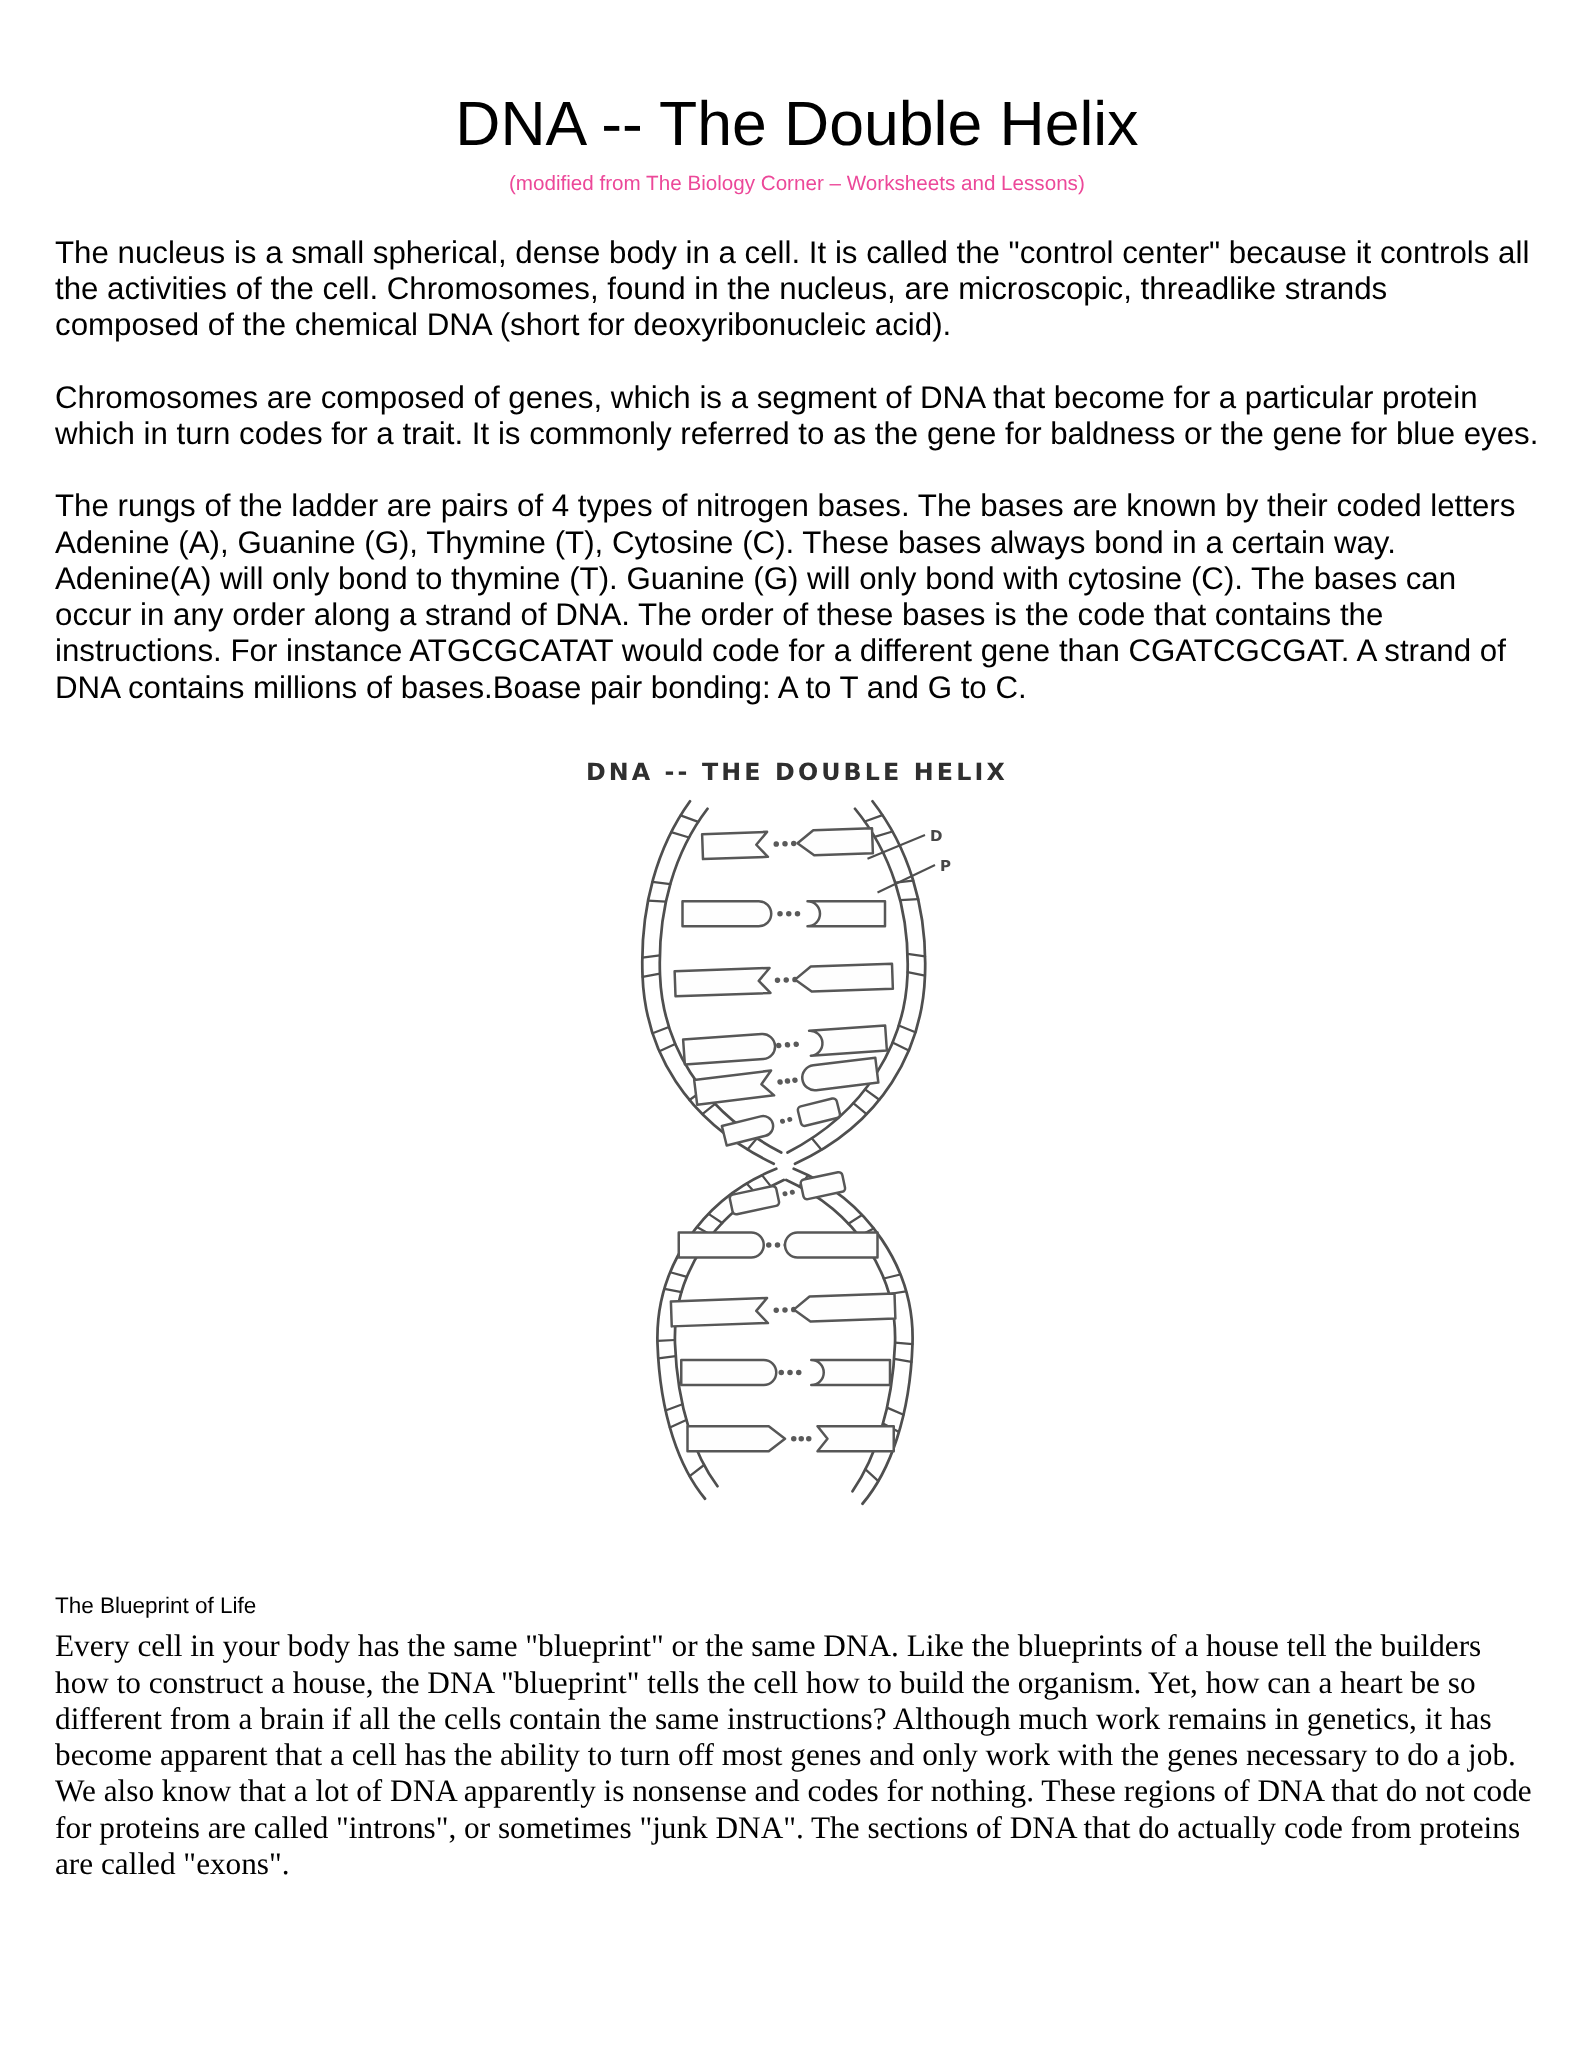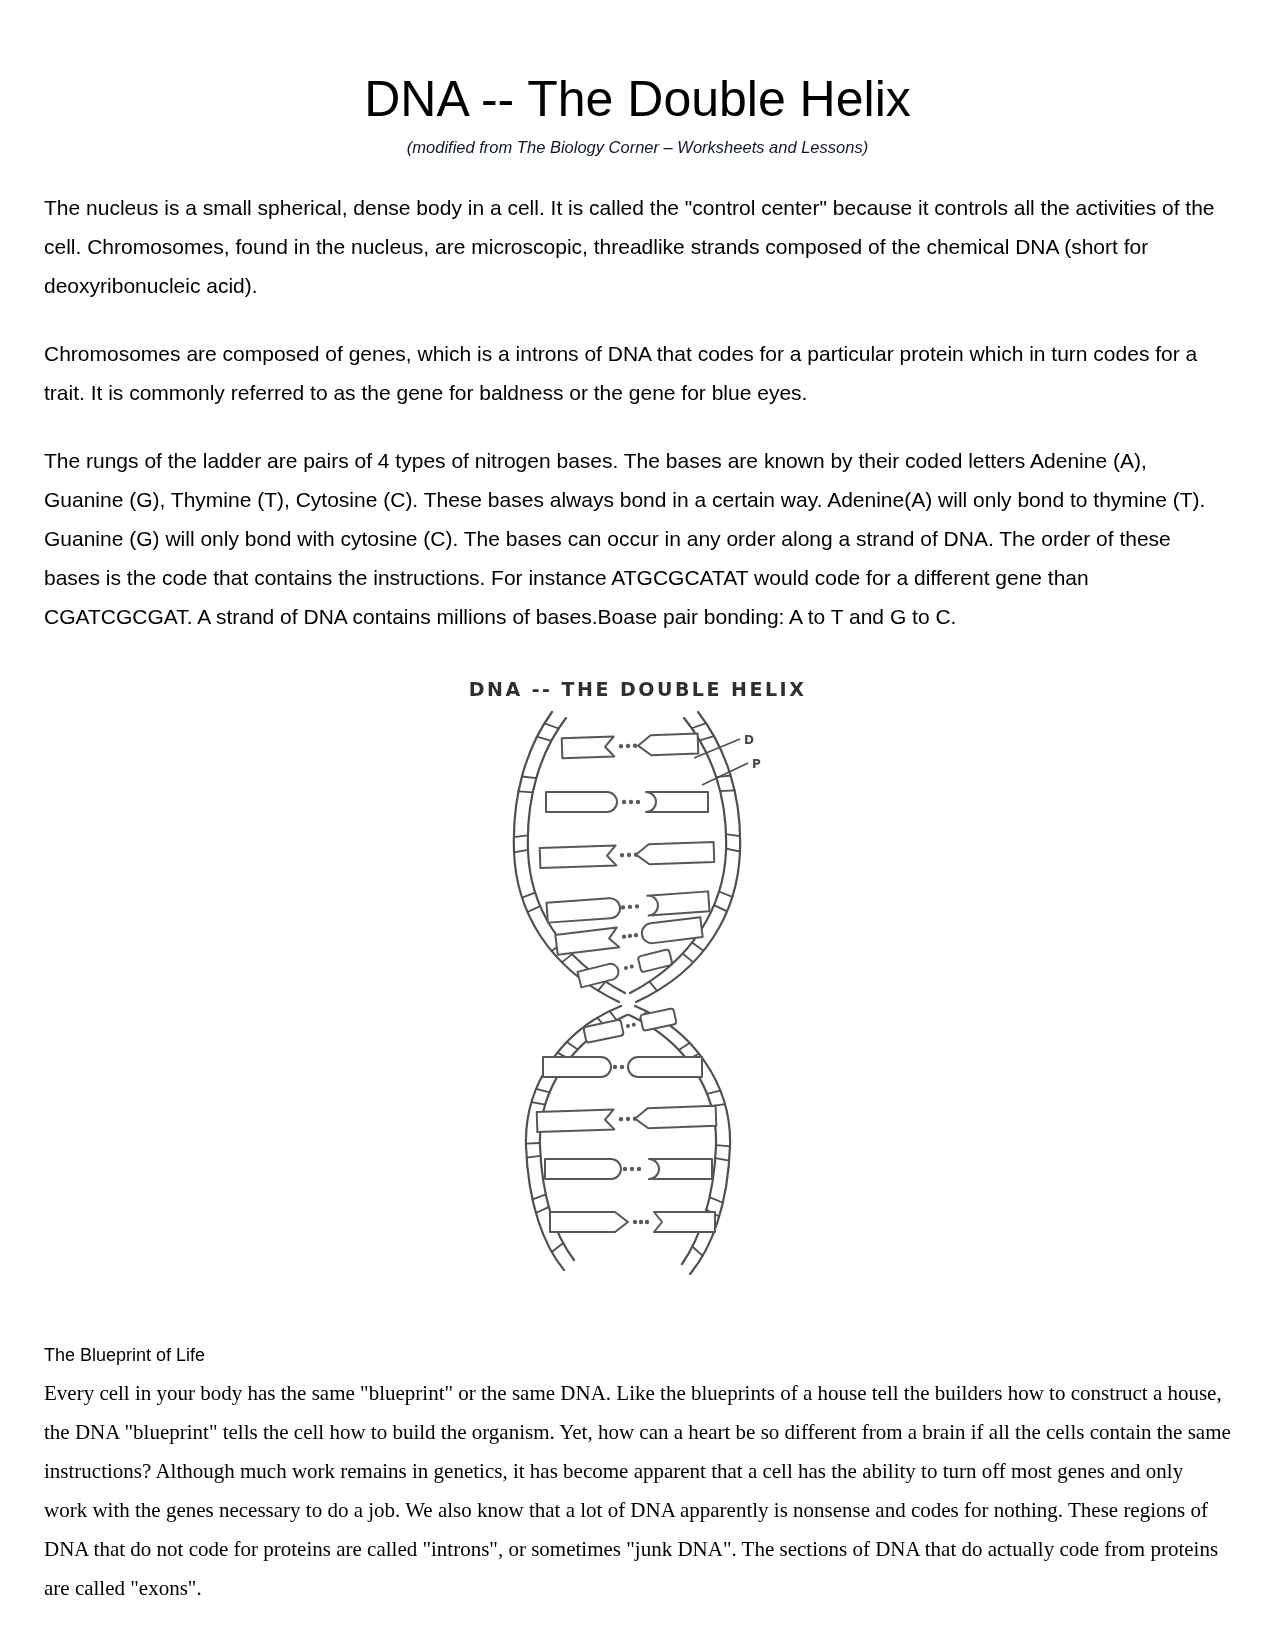--- a/index.html
+++ b/index.html
@@ -21,27 +21,26 @@
     font-size: 50px;
     font-weight: 400;
     line-height: 57px;
     color: #000000;
   }
   .doc-subtitle {
     margin-top: 8px;
     text-align: center;
     font-size: 16.5px;
     line-height: 23px;
-    color: #0f172a;
-    font-style: italic;
+    color: #ec4899;
   }
   p.body-text {
     margin: 29px 0 0 0;
-    font-size: 21px;
-    line-height: 39px;
+    font-size: 25px;
+    line-height: 29px;
   }
   figure.dna-figure {
     margin: 42px 0 0 0;
     padding: 0;
     text-align: center;
   }
   .dna-caption {
     display: block;
     font-family: "DejaVu Sans", sans-serif;
     font-weight: 700;
@@ -79,21 +78,21 @@
 </head>
 <body>
 
 <div class="page">
   <div class="content">
 
     <h1 class="doc-title">DNA -- The Double Helix</h1>
     <div class="doc-subtitle">(modified from The Biology Corner – Worksheets and Lessons)</div>
 
     <p class="body-text">The nucleus is a small spherical, dense body in a cell. It is called the "control center" because it controls all the activities of the cell. Chromosomes, found in the nucleus, are microscopic, threadlike strands composed of the chemical DNA (short for deoxyribonucleic acid).</p>
-    <p class="body-text">Chromosomes are composed of genes, which is a introns of DNA that codes for a particular protein which in turn codes for a trait. It is commonly referred to as the gene for baldness or the gene for blue eyes.</p>
+    <p class="body-text">Chromosomes are composed of genes, which is a segment of DNA that become for a particular protein which in turn codes for a trait. It is commonly referred to as the gene for baldness or the gene for blue eyes.</p>
     <p class="body-text">The rungs of the ladder are pairs of 4 types of nitrogen bases. The bases are known by their coded letters Adenine (A), Guanine (G), Thymine (T), Cytosine (C). These bases always bond in a certain way. Adenine(A) will only bond to thymine (T). Guanine (G) will only bond with cytosine (C). The bases can occur in any order along a strand of DNA. The order of these bases is the code that contains the instructions. For instance ATGCGCATAT would code for a different gene than CGATCGCGAT. A strand of DNA contains millions of bases.Boase pair bonding: A to T and G to C.</p>
 
     <figure class="dna-figure">
       <figcaption class="dna-caption">DNA -- THE DOUBLE HELIX</figcaption>
       <svg id="dna-svg" viewBox="0 0 320 580" width="320" height="580" xmlns="http://www.w3.org/2000/svg">
 
         <g>
           <path id="ulo" class="bb" d="M 66,6 C 40,42 26,90 28,145 C 30,205 62,262 133,296"></path>
           <path id="uli" class="bb" d="M 80,12 C 54,46 40,92 42,145 C 44,198 72,252 139,287"></path>
           <path id="uro" class="bb" d="M 212,6 C 240,42 256,90 254,145 C 252,205 220,264 150,296"></path>

